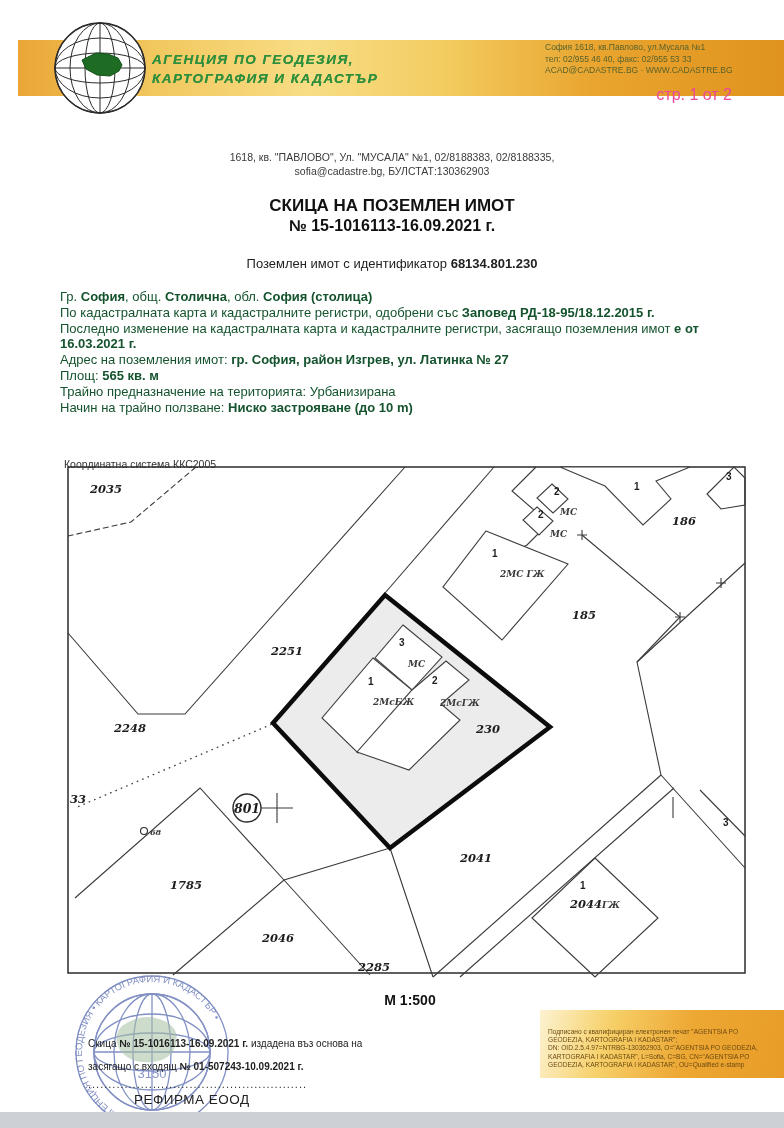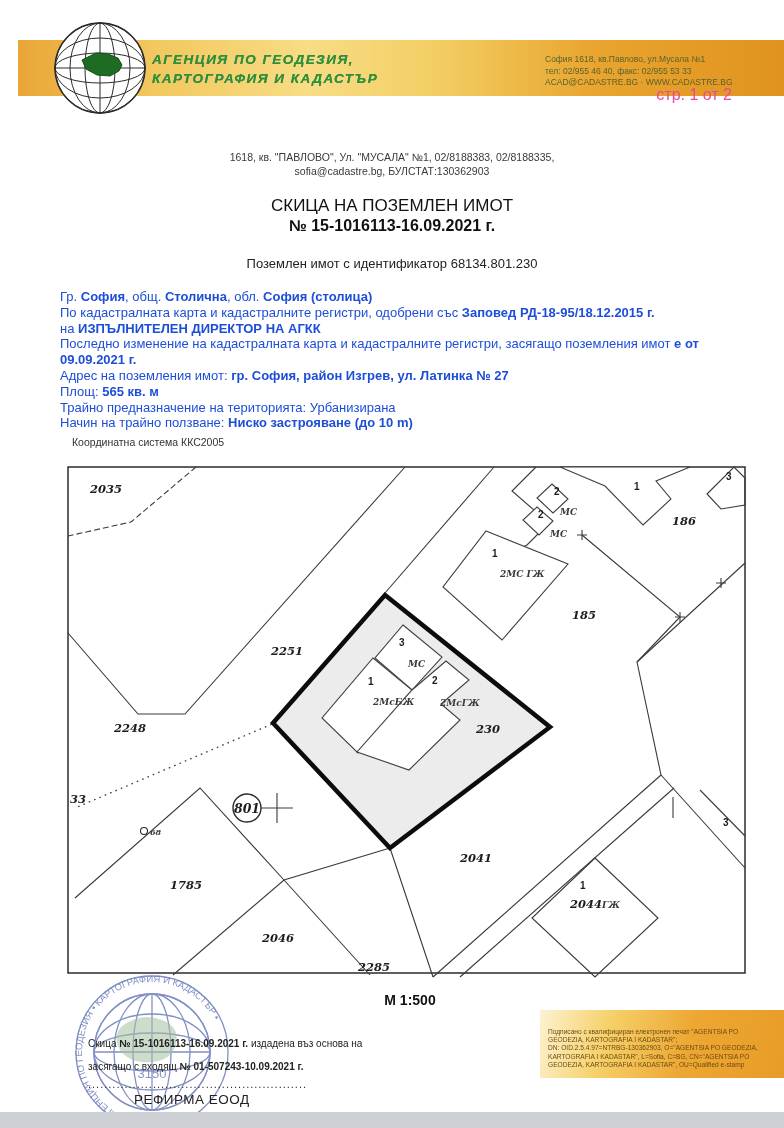--- a/index.html
+++ b/index.html
@@ -5,37 +5,37 @@
   html,body{margin:0;padding:0;background:#ffffff;}
   .page{position:relative;width:784px;height:1128px;background:#fff;overflow:hidden;
         font-family:"Liberation Sans",sans-serif;color:#1b1b1b;}
   
   .banner{position:absolute;left:18px;top:40px;width:766px;height:56px;
           background:linear-gradient(90deg,#eaa637 0%,#f2c85f 18%,#f8dd85 38%,#f3cd62 55%,#e9a52f 75%,#e0931f 100%);}
   .logo{position:absolute;left:52px;top:20px;}
   .agency-name{position:absolute;left:152px;top:50px;line-height:19px;
                font-weight:700;font-style:italic;font-size:13.5px;letter-spacing:1.5px;color:#2f8f3c;
                text-shadow:0 0 .6px #2f8f3c;}
-  .contact{position:absolute;left:545px;top:54px;font-size:8.5px;line-height:11.5px;color:#58622c;}
+  .contact{position:absolute;left:545px;top:42px;font-size:8.5px;line-height:11.5px;color:#58622c;}
   .page-label{position:absolute;right:52px;top:86px;font-size:16px;color:#ec4899;}
   
   .office-title{position:absolute;left:0;top:112px;width:784px;text-align:center;
                 font-size:17px;font-weight:600;letter-spacing:.2px;color:#1d1d1d;}
   .office-addr{position:absolute;left:0;top:150px;width:784px;text-align:center;
                font-size:10.5px;line-height:14px;color:#3a3a3a;}
   .doc-title{position:absolute;left:0;top:196px;width:784px;text-align:center;
-             font-size:17px;font-weight:400;color:#111;}
+             font-size:17px;font-weight:700;color:#111;}
   .doc-number{position:absolute;left:0;top:217px;width:784px;text-align:center;
               font-size:16px;font-weight:700;color:#111;}
   .identifier{position:absolute;left:0;top:256px;width:784px;text-align:center;font-size:13px;color:#222;}
-  .identifier b{font-weight:400;}
-  
-  .body-text{position:absolute;left:60px;top:289px;width:680px;font-size:13px;line-height:15.8px;color:#1d4ed8;}
+  .identifier b{font-weight:700;}
+  
+  .body-text{position:absolute;left:60px;top:289px;width:680px;font-size:13px;line-height:15.8px;color:#14532d;}
   .body-text .ln{white-space:nowrap;}
-  .coord-sys{position:absolute;left:64px;top:436px;font-size:10.5px;color:#333;margin-left:8px;}
+  .coord-sys{position:absolute;left:64px;top:458px;font-size:10.5px;color:#333;}
   
   .map-svg{position:absolute;left:0;top:455px;}
   .thin{fill:none;stroke:#3a3a3a;stroke-width:1.1;}
   .dash{fill:none;stroke:#3a3a3a;stroke-width:1.1;stroke-dasharray:6 3;}
   .dot{fill:none;stroke:#3a3a3a;stroke-width:1.3;stroke-dasharray:1.6 4.2;}
   .bold-parcel{fill:#ececec;stroke:#0c0c0c;stroke-width:4.5;stroke-linejoin:miter;}
   .bld{fill:#ffffff;stroke:#3f3f3f;stroke-width:1.1;}
   .frame{fill:none;stroke:#2b2b2b;stroke-width:1.5;}
   .ml-parcel{font:italic 700 11.5px "DejaVu Serif",serif;fill:#1c1c1c;}
   .ml-bld{font:700 10px "Liberation Sans",sans-serif;fill:#1c1c1c;}
@@ -94,23 +94,22 @@
   </div>
 
   <div class="doc-title">СКИЦА НА ПОЗЕМЛЕН ИМОТ</div>
   <div class="doc-number">№ 15-1016113-16.09.2021 г.</div>
 
   <div class="identifier"><span>Поземлен имот с идентификатор </span><b>68134.801.230</b></div>
 
   <div class="body-text">
     <div class="ln"><span>Гр. </span><span style="font-weight: 700;">София</span><span>, общ. </span><span style="font-weight: 700;">Столична</span><span>, обл. </span><span style="font-weight: 700;">София (столица)</span></div>
     <div class="ln"><span>По кадастралната карта и кадастралните регистри, одобрени със </span><span style="font-weight: 700;">Заповед РД-18-95/18.12.2015 г.</span></div>
-    <div class="ln"><span>на </span><span style="font-weight: 700;">ИЗПЪЛНИТЕЛЕН ДИРЕКТОР НА АГКК</span></div>
     <div class="ln"><span>Последно изменение на кадастралната карта и кадастралните регистри, засягащо поземления имот </span><span style="font-weight: 700;">е от</span></div>
-    <div class="ln"><span style="font-weight: 700;">09.09.2021 г.</span></div>
+    <div class="ln"><span style="font-weight: 700;">16.03.2021 г.</span></div>
     <div class="ln"><span>Адрес на поземления имот: </span><span style="font-weight: 700;">гр. София, район Изгрев, ул. Латинка № 27</span></div>
     <div class="ln"><span>Площ: </span><span style="font-weight: 700;">565 кв. м</span></div>
     <div class="ln"><span>Трайно предназначение на територията: </span><span style="font-weight: 400;">Урбанизирана</span></div>
     <div class="ln"><span>Начин на трайно ползване: </span><span style="font-weight: 700;">Ниско застрояване (до 10 m)</span></div>
   </div>
 
   <div class="coord-sys">Координатна система ККС2005</div>
 
   <svg class="map-svg" width="784" height="530" viewBox="0 455 784 530">
     <rect class="frame" x="68" y="467" width="677" height="506"></rect>

